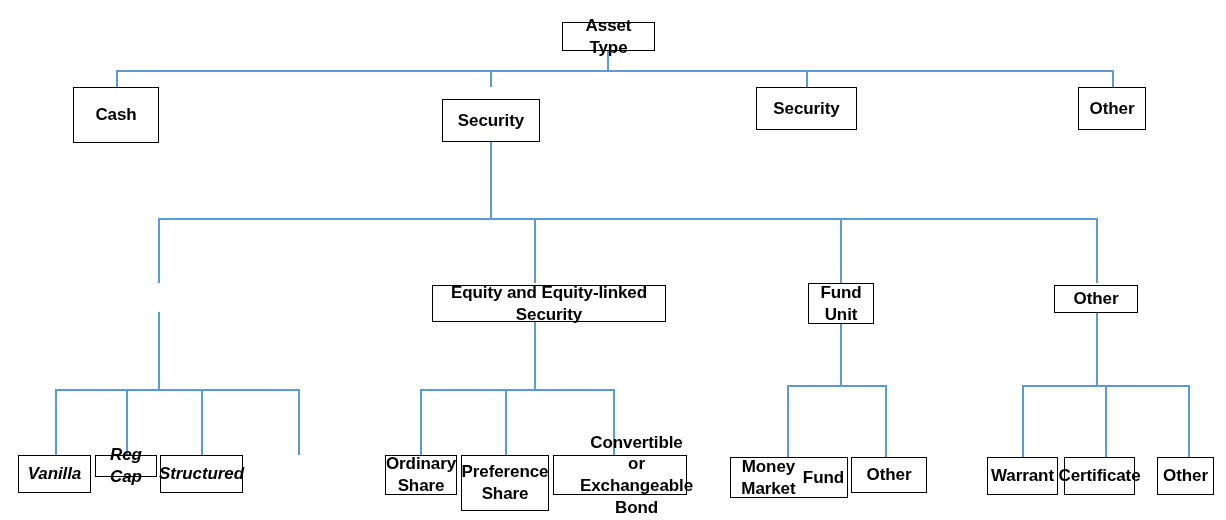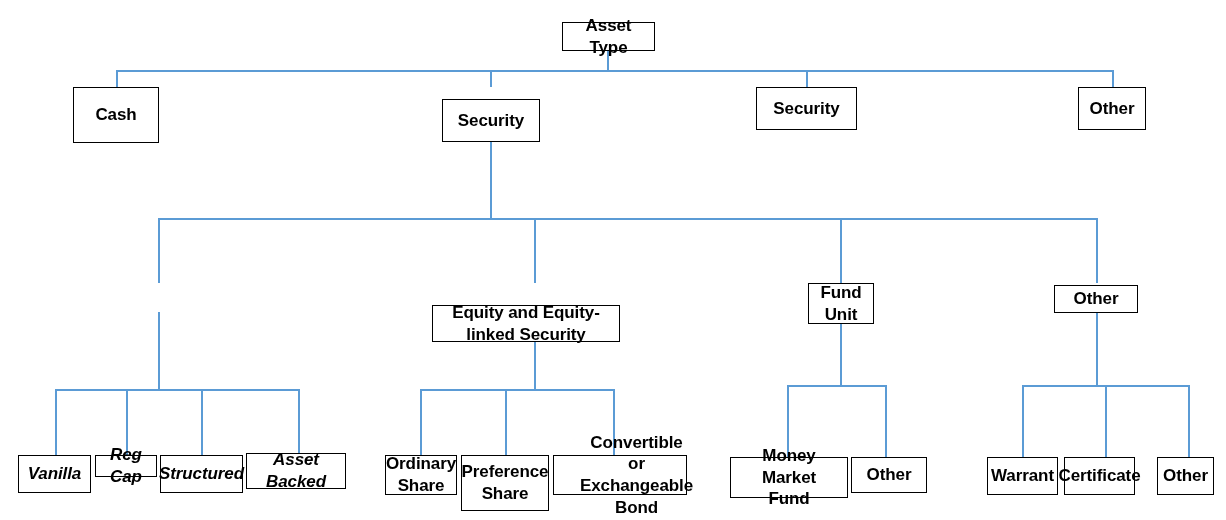--- a/index.html
+++ b/index.html
@@ -82,21 +82,21 @@
   <div class="conn v" style="left:490px; top:130px; height:89px;"></div>
 
   <div class="conn h" style="left:158px; top:218px; width:939px;"></div>
 
   <div class="conn v" style="left:158px; top:218px; height:65px;"></div>
   <div class="conn v" style="left:534px; top:218px; height:65px;"></div>
   <div class="conn v" style="left:840px; top:218px; height:65px;"></div>
   <div class="conn v" style="left:1096px; top:218px; height:65px;"></div>
 
 
-  <div class="node" style="left:432px; top:285px; width:188px; height:37px;margin-top:20px;">
+  <div class="node" style="left:432px; top:285px; width:234px; height:37px;">
     <span>Equity and Equity-linked Security</span>
   </div>
 
   <div class="node" style="left:808px; top:283px; width:66px; height:41px; flex-direction:column;">
     <span>Fund</span>
     <span>Unit</span>
   </div>
 
   <div class="node" style="left:1054px; top:285px; width:84px; height:28px;">
     <span>Other</span>
@@ -111,23 +111,20 @@
 
   <div class="node italic" style="left:18px; top:455px; width:73px; height:38px;">
     <span>Vanilla</span>
   </div>
   <div class="node italic" style="left:95px; top:455px; width:62px; height:22px;">
     <span>Reg Cap</span>
   </div>
   <div class="node italic" style="left:160px; top:455px; width:83px; height:38px;">
     <span>Structured</span>
   </div>
-  <div class="node italic" style="left:246px; top:453px; width:100px; height:36px;">
-    <span>Asset Backed</span>
-  </div>
 
   <div class="conn v" style="left:534px; top:322px; height:68px;"></div>
   <div class="conn h" style="left:420px; top:389px; width:194px;"></div>
   <div class="conn v" style="left:420px; top:389px; height:66px;"></div>
   <div class="conn v" style="left:505px; top:389px; height:66px;"></div>
   <div class="conn v" style="left:613px; top:389px; height:66px;"></div>
 
   <div class="node" style="left:385px; top:455px; width:72px; height:40px; flex-direction:column;">
     <span>Ordinary</span>
     <span>Share</span>
@@ -139,21 +136,21 @@
   <div class="node" style="left:553px; top:455px; width:134px; height:40px; flex-direction:column;padding-left:36px;">
     <span>Convertible or</span>
     <span>Exchangeable Bond</span>
   </div>
 
   <div class="conn v" style="left:840px; top:324px; height:62px;"></div>
   <div class="conn h" style="left:787px; top:385px; width:99px;"></div>
   <div class="conn v" style="left:787px; top:385px; height:72px;"></div>
   <div class="conn v" style="left:885px; top:385px; height:72px;"></div>
 
-  <div class="node" style="left:730px; top:457px; width:118px; height:41px; flex-direction:column;">
+  <div class="node" style="left:730px; top:457px; width:118px; height:41px; flex-direction:row;">
     <span>Money Market</span>
     <span>Fund</span>
   </div>
   <div class="node" style="left:851px; top:457px; width:76px; height:36px;">
     <span>Other</span>
   </div>
 
   <div class="conn v" style="left:1096px; top:313px; height:73px;"></div>
   <div class="conn h" style="left:1022px; top:385px; width:167px;"></div>
   <div class="conn v" style="left:1022px; top:385px; height:72px;"></div>

